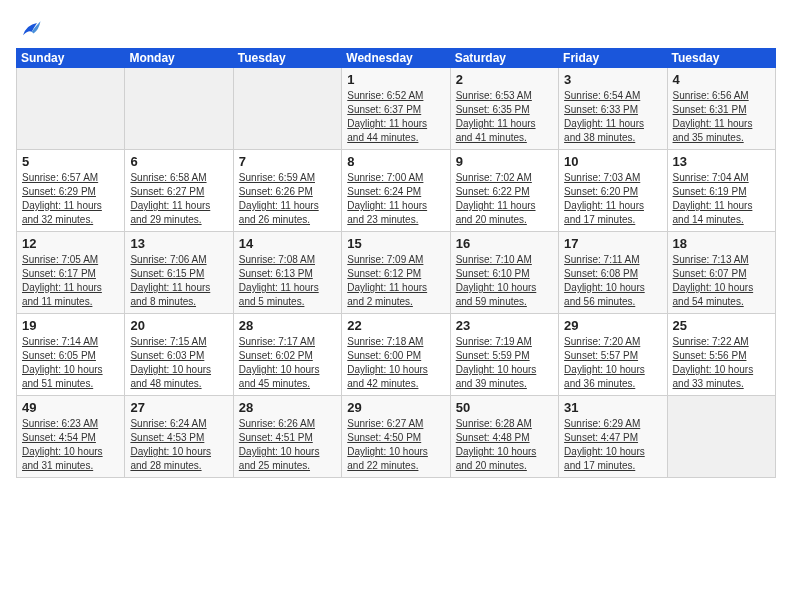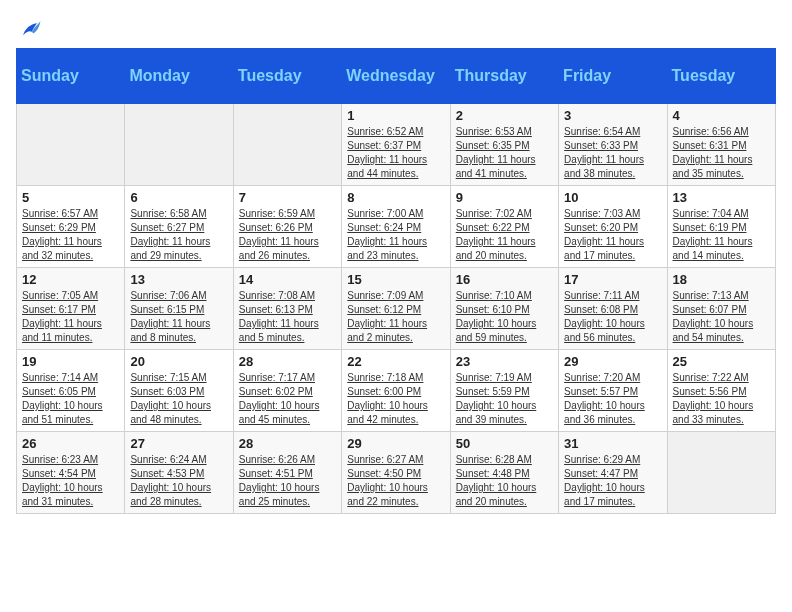--- a/index.html
+++ b/index.html
@@ -47,24 +47,24 @@
       font-size: 13px;
       color: #444;
     }
     table {
       width: 100%;
       border-collapse: collapse;
       table-layout: fixed;
     }
     thead tr th {
       background: #1a56db;
-      color: #7dd3fc;
-      font-size: 16px;
+      color: #ffffff;
+      font-size: 12px;
       font-weight: bold;
-      padding: 18px 4px;
+      padding: 2px 4px;
       border: 1px solid #1a56db;
       text-align: left;
     }
     tbody tr td {
       vertical-align: top;
       border: 1px solid #d0d0d0;
       padding: 4px 5px;
       font-size: 10.5px;
       color: #222;
       height: 82px;
@@ -112,21 +112,21 @@
     </div>
   </div>
 
   <table>
     <thead>
       <tr>
       <th>Sunday</th>
           <th>Monday</th>
           <th>Tuesday</th>
           <th>Wednesday</th>
-          <th>Thursday</th>
+          <th>Saturday</th>
           <th>Friday</th>
           <th>Tuesday</th>
         </tr>
     </thead>
     <tbody id="calendar-body">
     <tr>
           <td class="empty"></td>
           <td class="empty"></td>
           <td class="empty"></td>
           <td>
@@ -231,21 +231,21 @@
             <div class="day-num">29</div>
             <div class="day-info">Sunrise: 7:20 AM<br>Sunset: 5:57 PM<br>Daylight: 10 hours and 36 minutes.</div>
           </td>
           <td>
             <div class="day-num">25</div>
             <div class="day-info">Sunrise: 7:22 AM<br>Sunset: 5:56 PM<br>Daylight: 10 hours and 33 minutes.</div>
           </td>
         </tr>
         <tr>
           <td>
-            <div class="day-num">26</div>
+            <div class="day-num">49</div>
             <div class="day-info">Sunrise: 6:23 AM<br>Sunset: 4:54 PM<br>Daylight: 10 hours and 31 minutes.</div>
           </td>
           <td>
             <div class="day-num">27</div>
             <div class="day-info">Sunrise: 6:24 AM<br>Sunset: 4:53 PM<br>Daylight: 10 hours and 28 minutes.</div>
           </td>
           <td>
             <div class="day-num">28</div>
             <div class="day-info">Sunrise: 6:26 AM<br>Sunset: 4:51 PM<br>Daylight: 10 hours and 25 minutes.</div>
           </td>

